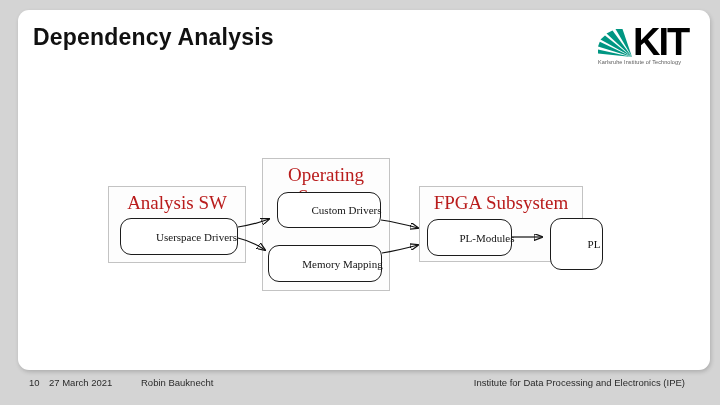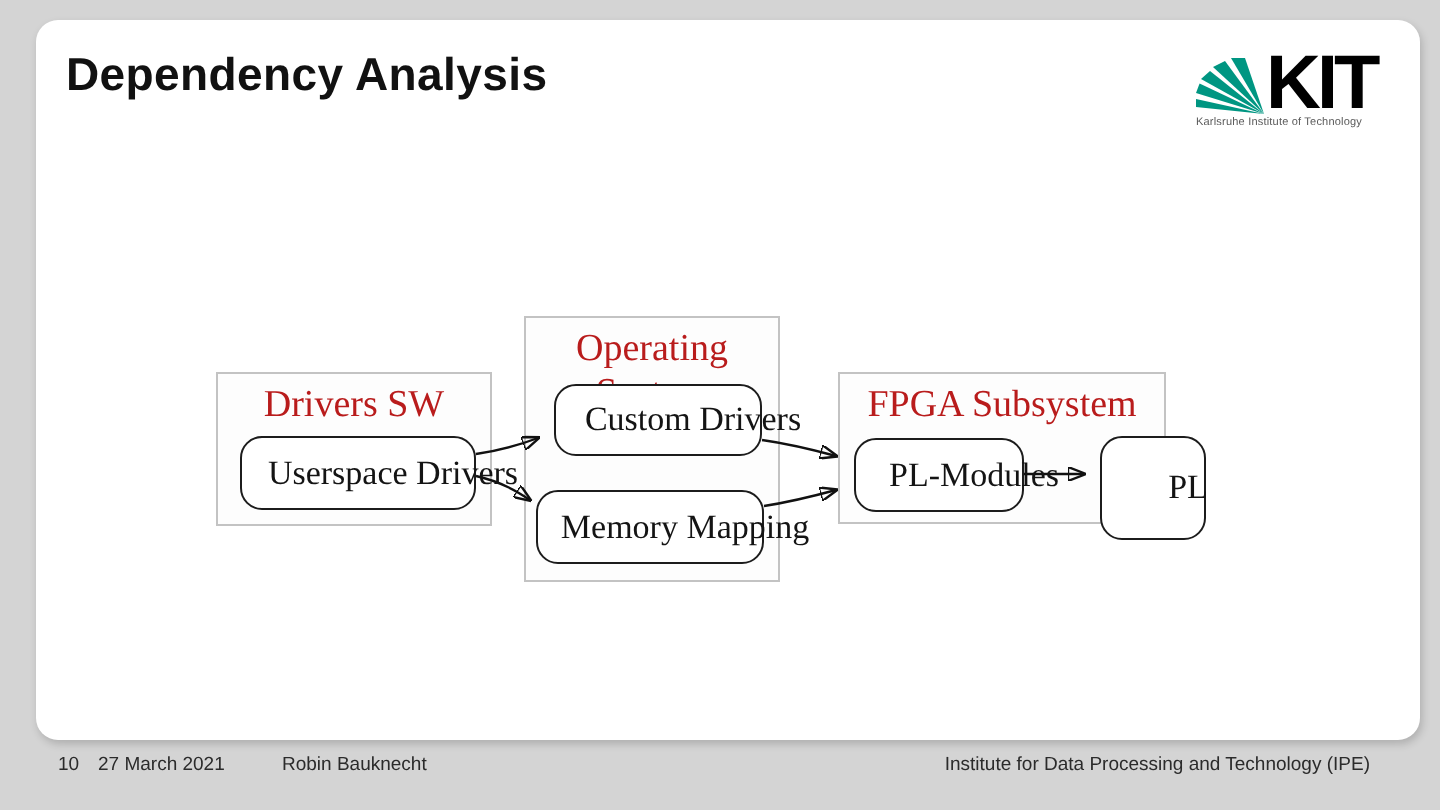--- a/index.html
+++ b/index.html
@@ -54,21 +54,21 @@
   .cluster-label {
     display:block; margin-top:5px;
     font-size:19px; color:#b91c1c;
   }
   .node {
     position:absolute;
     background:#ffffff;
     border:1px solid #1c1c1c;
     border-radius:11px;
     display:flex; align-items:center; justify-content:center;
-    font-size:17px; color:#141414;
+    font-size:11px; color:#141414;
     white-space:nowrap;
     padding-left:35px;
   }
   .c-control   { left:90px;  top:176px; width:138px; height:77px; }
   .c-os        { left:244px; top:148px; width:128px; height:133px; }
   .c-fpga      { left:401px; top:176px; width:164px; height:76px; }
   .n-userspace { left:102px; top:208px; width:118px; height:37px;align-items:center; }
   .n-custom    { left:259px; top:182px; width:104px; height:36px; }
   .n-memory    { left:250px; top:235px; width:114px; height:37px; }
   .n-plmod     { left:409px; top:209px; width:85px;  height:37px; }
@@ -108,21 +108,21 @@
           </g>
         </svg>
         <span class="kit-text">KIT</span>
       </div>
       <div class="logo-tagline">Karlsruhe Institute of Technology</div>
     </div>
 
     <div class="diagram">
 
       <div class="cluster c-control">
-        <span class="cluster-label">Drivers SW</span>
+        <span class="cluster-label">Analysis SW</span>
       </div>
       <div class="cluster c-os">
         <span class="cluster-label">Operating System</span>
       </div>
       <div class="cluster c-fpga">
         <span class="cluster-label">FPGA Subsystem</span>
       </div>
 
       <svg class="edges" viewBox="0 0 692 360" aria-hidden="true">
         <defs>
@@ -153,16 +153,16 @@
         <span>PL</span>
       </div>
 
     </div>
   </div>
 
   <div class="footer">
     <span class="f-page">10</span>
     <span class="f-date">27 March 2021</span>
     <span class="f-author">Robin Bauknecht</span>
-    <span class="f-inst">Institute for Data Processing and Technology (IPE)</span>
+    <span class="f-inst">Institute for Data Processing and Electronics (IPE)</span>
   </div>
 
 </div>
 
 </body></html>

